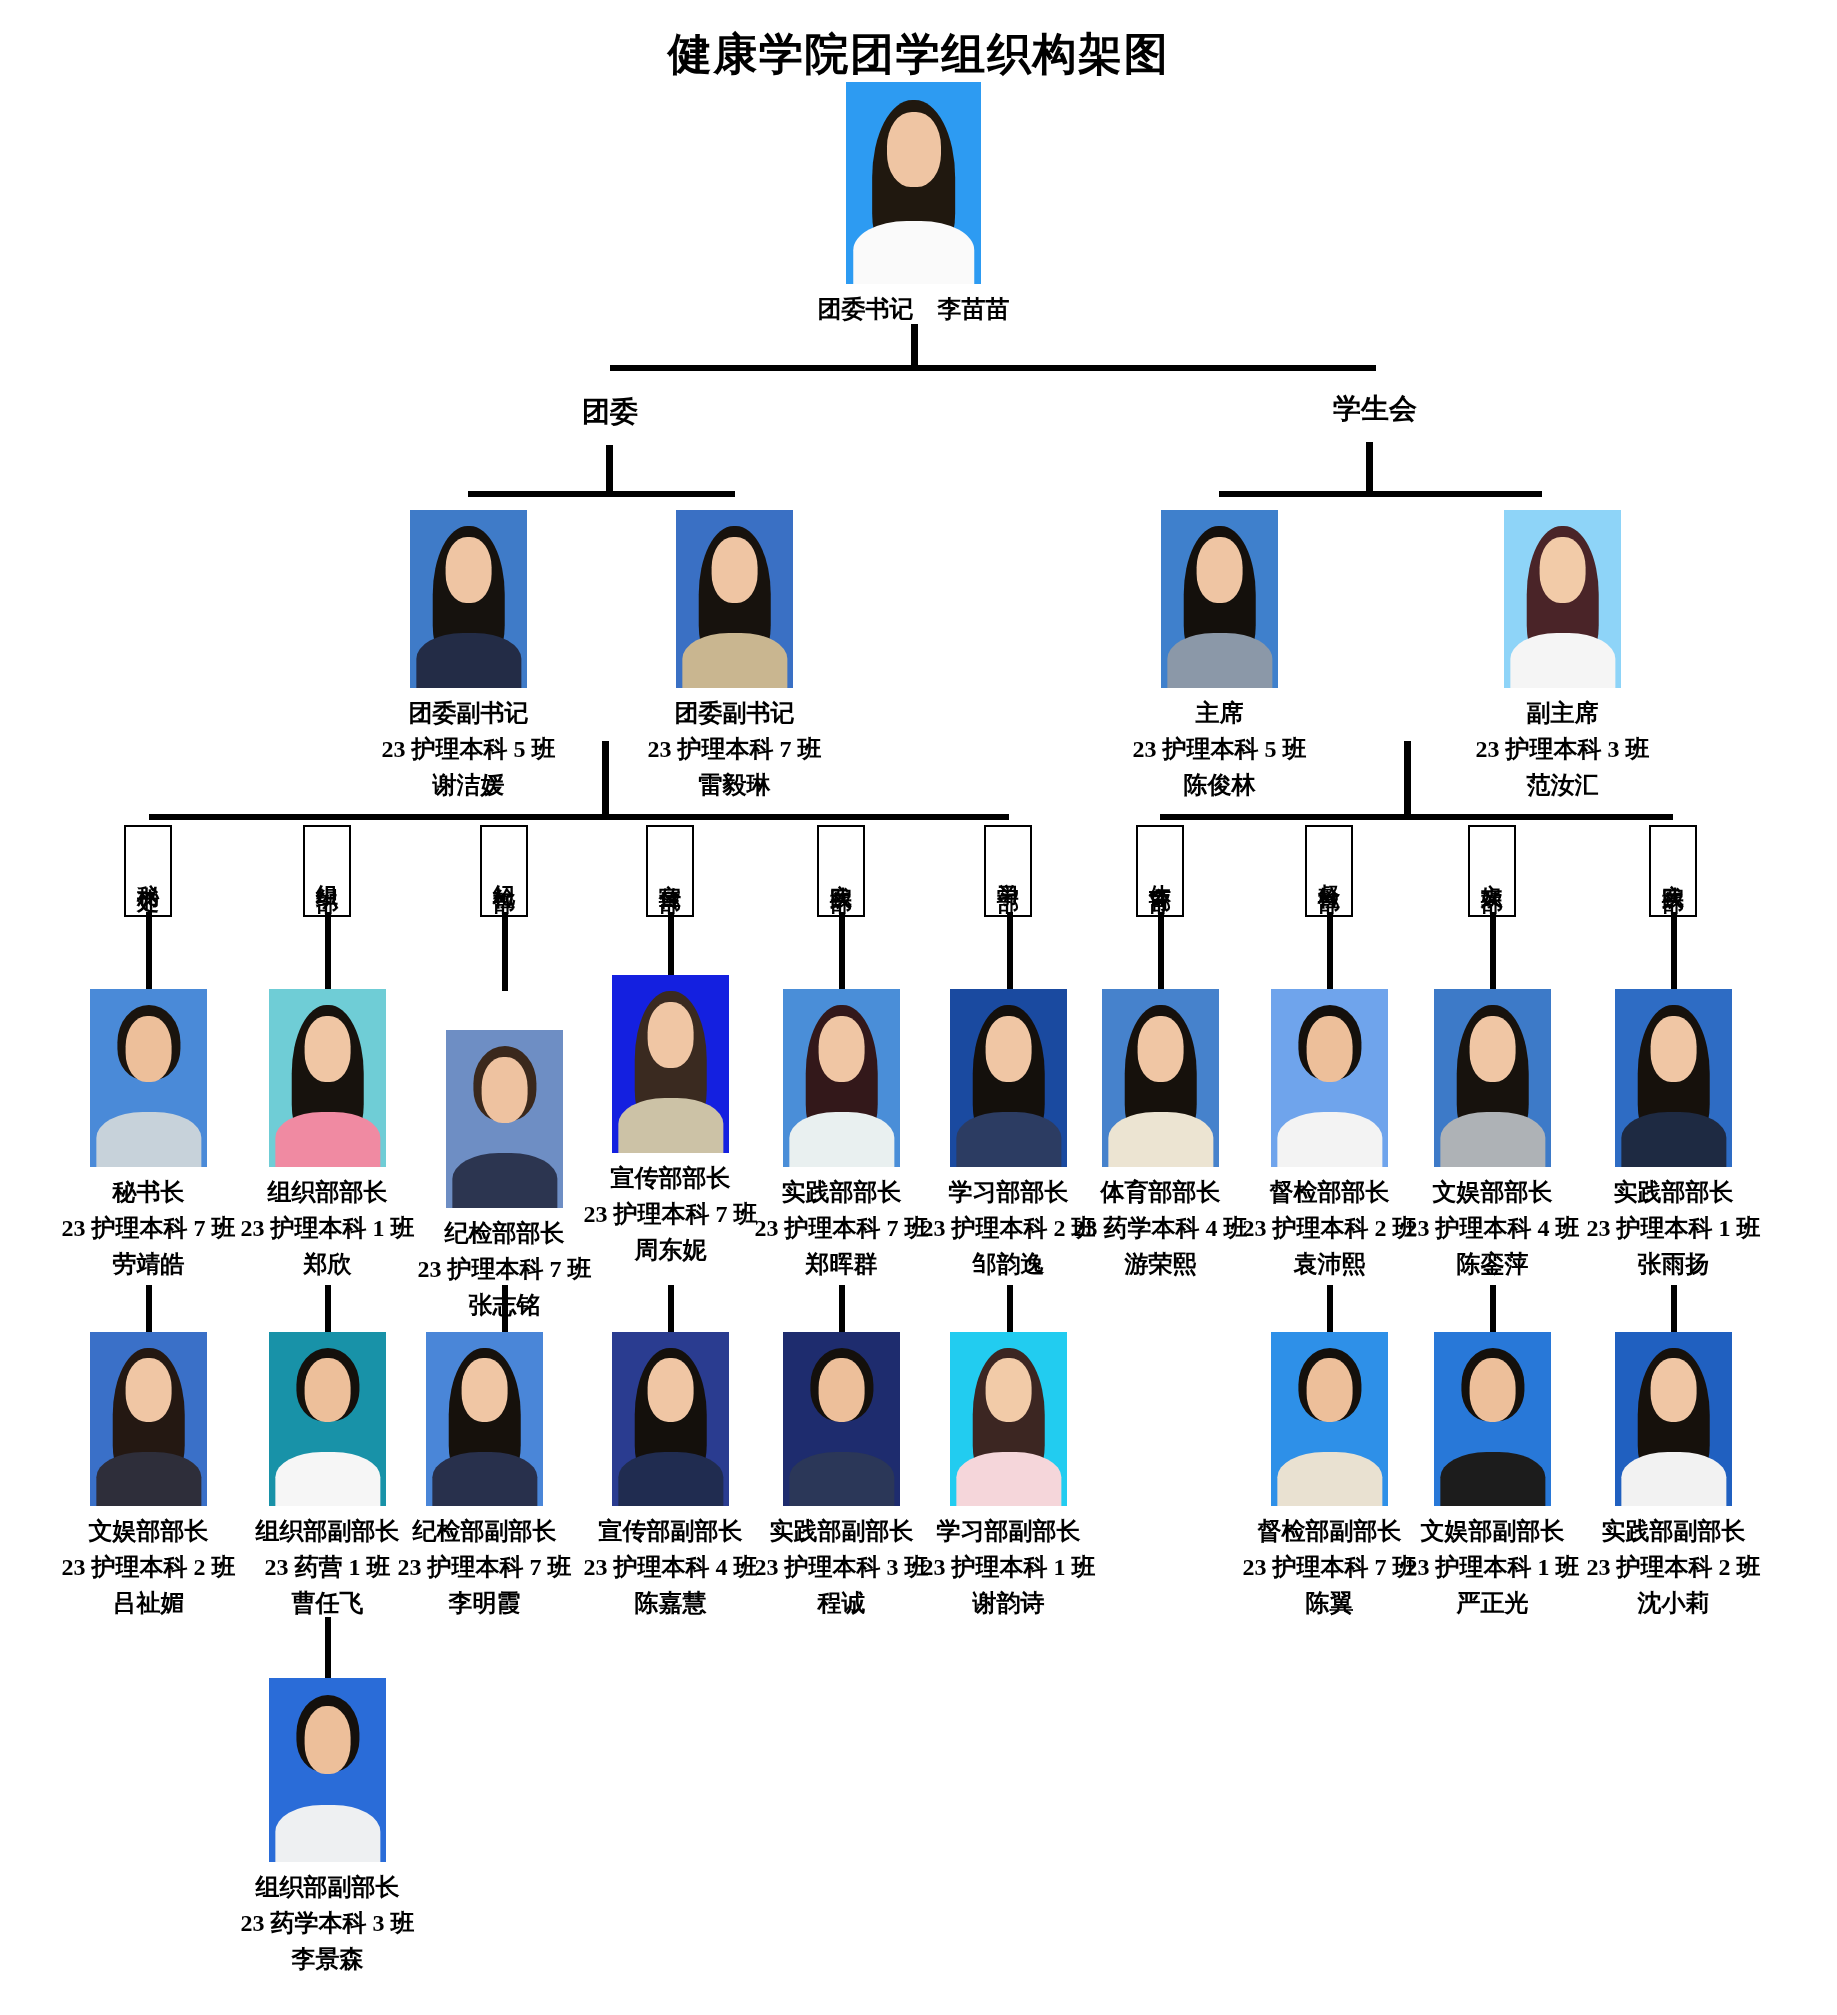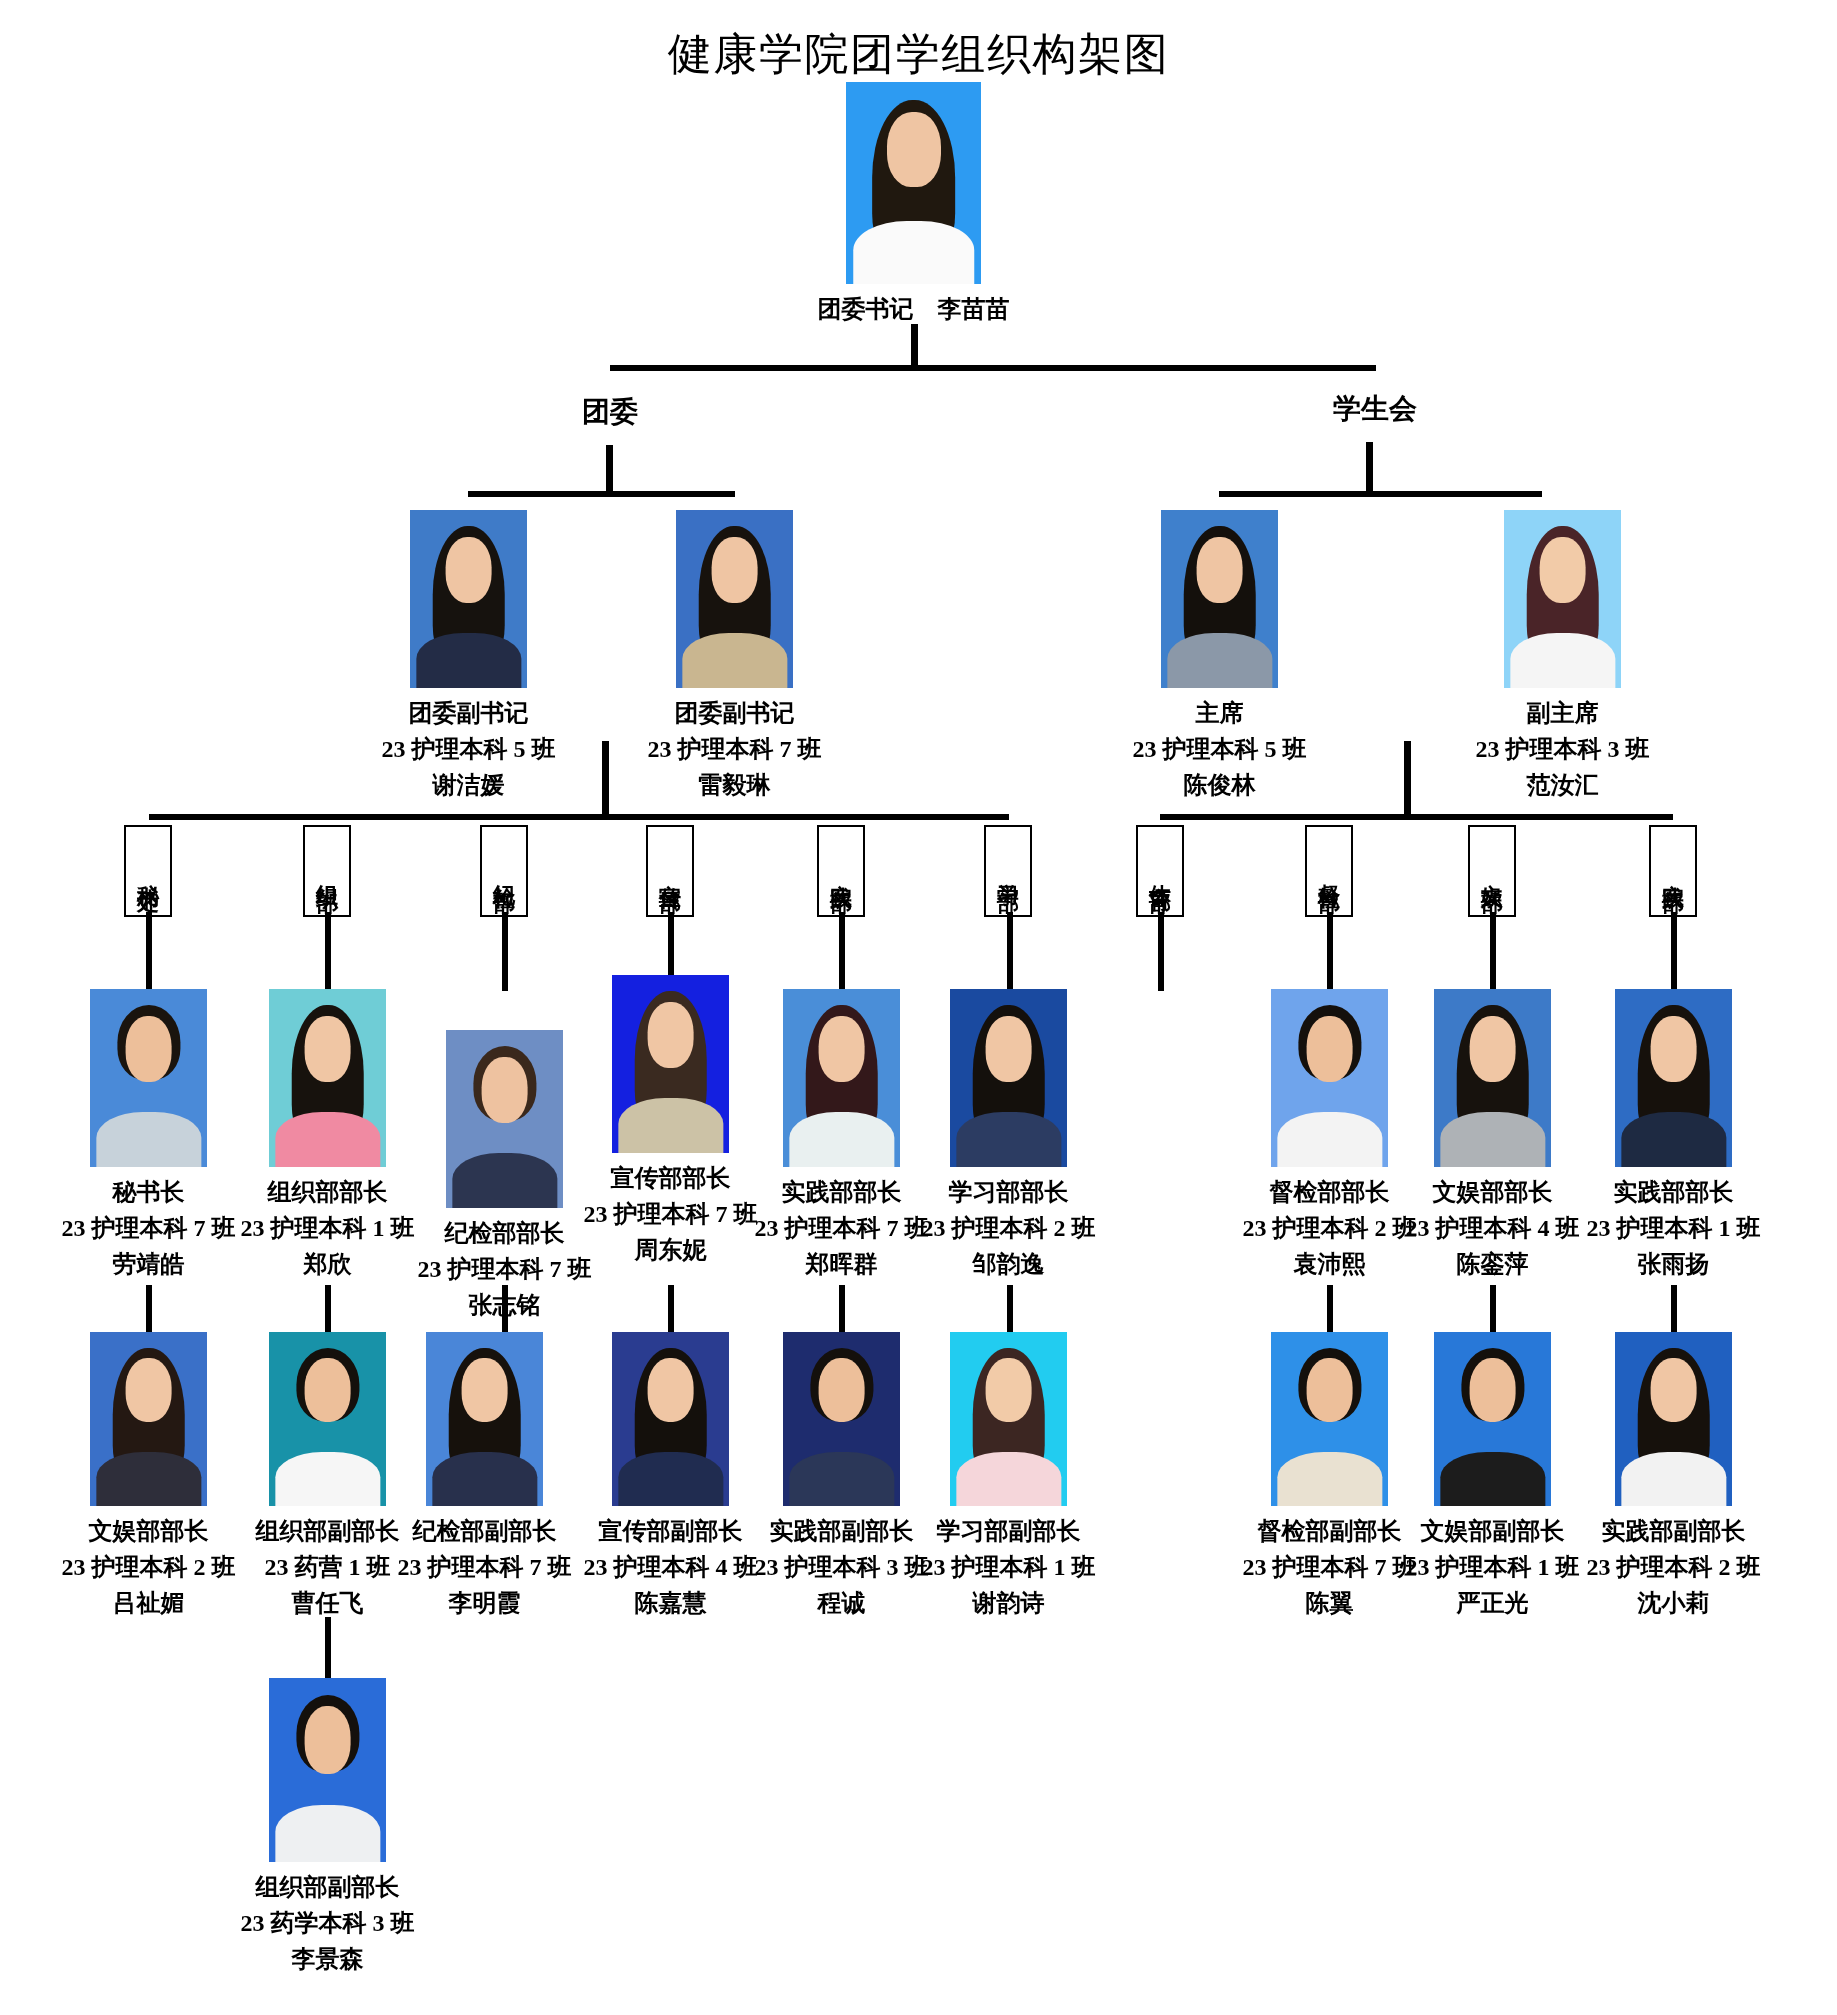--- a/index.html
+++ b/index.html
@@ -2,21 +2,21 @@
 <html style="font-size:13px"><head>
 <meta charset="utf-8">
 <style>
   html,body{margin:0;padding:0;background:#fff;}
   #canvas{
     position:relative;width:1837px;height:2016px;background:#ffffff;overflow:hidden;
     font-family:"Liberation Serif","DejaVu Serif",serif;color:#000;
   }
   .title{
     position:absolute;top:24.5px;left:0;width:100%;text-align:center;
-    font-size:44px;font-weight:normal;letter-spacing:1.6px;
+    font-size:44px;font-weight:bold;letter-spacing:1.6px;
   }
   .branch{
     position:absolute;width:180px;text-align:center;
     font-size:28px;font-weight:bold;
   }
   .ln{position:absolute;background:#000;}
   .person{
     position:absolute;width:229px;display:flex;flex-direction:column;align-items:center;
   }
   .photo{
@@ -215,20 +215,30 @@
   <div class="person" style="left:894px;top:989px">
     <div class="photo" style="width: 117px; height: 178px; --bg: #1a4aa0; --hair: #14100c; --skin: #f0c6a4; --shirt: #2c3c62;">
         <div class="hair"></div>
         <div class="face"></div>
         <div class="torso"></div>
       </div>
     <div class="lbl">学习部部长</div>
     <div class="lbl">23 护理本科 2 班</div>
     <div class="lbl">邹韵逸</div>
   </div>
+  <div class="person" style="left:1046px;top:989px">
+    <div class="photo" style="width: 117px; height: 178px; --bg: #4682cc; --hair: #16110c; --skin: #f0c6a4; --shirt: #ece4d2;">
+        <div class="hair"></div>
+        <div class="face"></div>
+        <div class="torso"></div>
+      </div>
+    <div class="lbl">体育部部长</div>
+    <div class="lbl">23 药学本科 4 班</div>
+    <div class="lbl">游荣熙</div>
+  </div>
   <div class="person" style="left:1215px;top:989px">
     <div class="photo short" style="width: 117px; height: 178px; --bg: #6fa4ec; --hair: #14100c; --skin: #edbf9a; --shirt: #f3f3f3;">
         <div class="hair"></div>
         <div class="face"></div>
         <div class="torso"></div>
       </div>
     <div class="lbl">督检部部长</div>
     <div class="lbl">23 护理本科 2 班</div>
     <div class="lbl">袁沛熙</div>
   </div>

